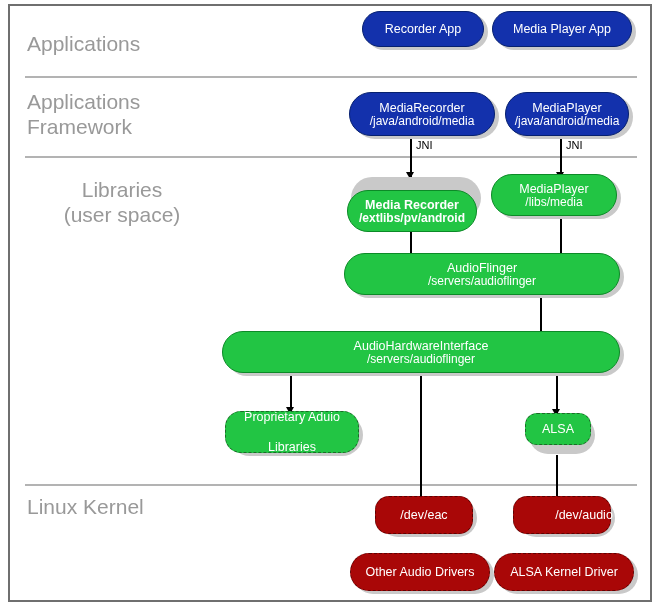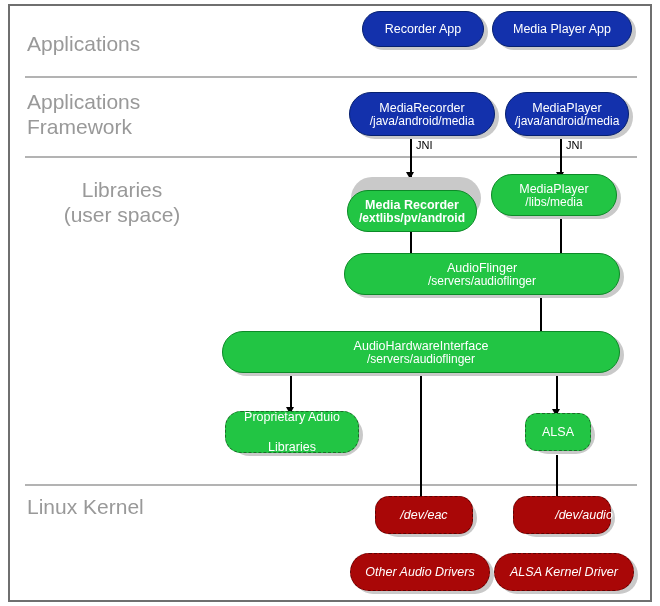--- a/index.html
+++ b/index.html
@@ -41,21 +41,21 @@
     color:#ffffff;
     text-align:center;
     border-radius:999px;
     z-index:3;
   }
   .node .title{font-size:12.5px;line-height:14px;white-space:nowrap;}
   .node .sub{font-size:12px;line-height:12px;white-space:nowrap;}
 
   .node.blue{background:#1331AC;border:1px solid #06206f;}
   .node.green{background:#22C544;border:1px solid #0c8a27;}
-  .node.red{background:#A90707;border:1px solid #6d0303;font-style:italic;}
+  .node.red{background:#A90707;border:1px solid #6d0303;}
 
   .node.dashed.green{border:1.5px dashed #1d6b2a;gap:16px;}
   .node.dashed.red{border:1.5px dashed #5e0202;}
 
   
   .shadow{
     position:absolute;
     background:#c9c9c9;
     border-radius:999px;
     z-index:2;
@@ -179,21 +179,21 @@
   <div class="node green" style="left:222px;top:331px;width:398px;height:42px;">
     <span class="title">AudioHardwareInterface</span>
     <span class="sub">/servers/audioflinger</span>
   </div>
 
   <div class="node green dashed" style="left:225px;top:411px;width:134px;height:42px;border-radius:16px;">
     <span class="title">Proprietary Aduio</span>
     <span class="title">Libraries</span>
   </div>
 
-  <div class="node green dashed" style="left:525px;top:413px;width:66px;height:38px;border-radius:12px;">
+  <div class="node green dashed" style="left:525px;top:413px;width:66px;height:32px;border-radius:12px;">
     <span class="title">ALSA</span>
   </div>
 
   <div class="node red dashed" style="left:375px;top:496px;width:98px;height:38px;border-radius:14px;">
     <span class="title">/dev/eac</span>
   </div>
 
   <div class="node red dashed" style="left:513px;top:496px;width:98px;height:38px;border-radius:14px;padding-left:44px;">
     <span class="title">/dev/audio</span>
   </div>

